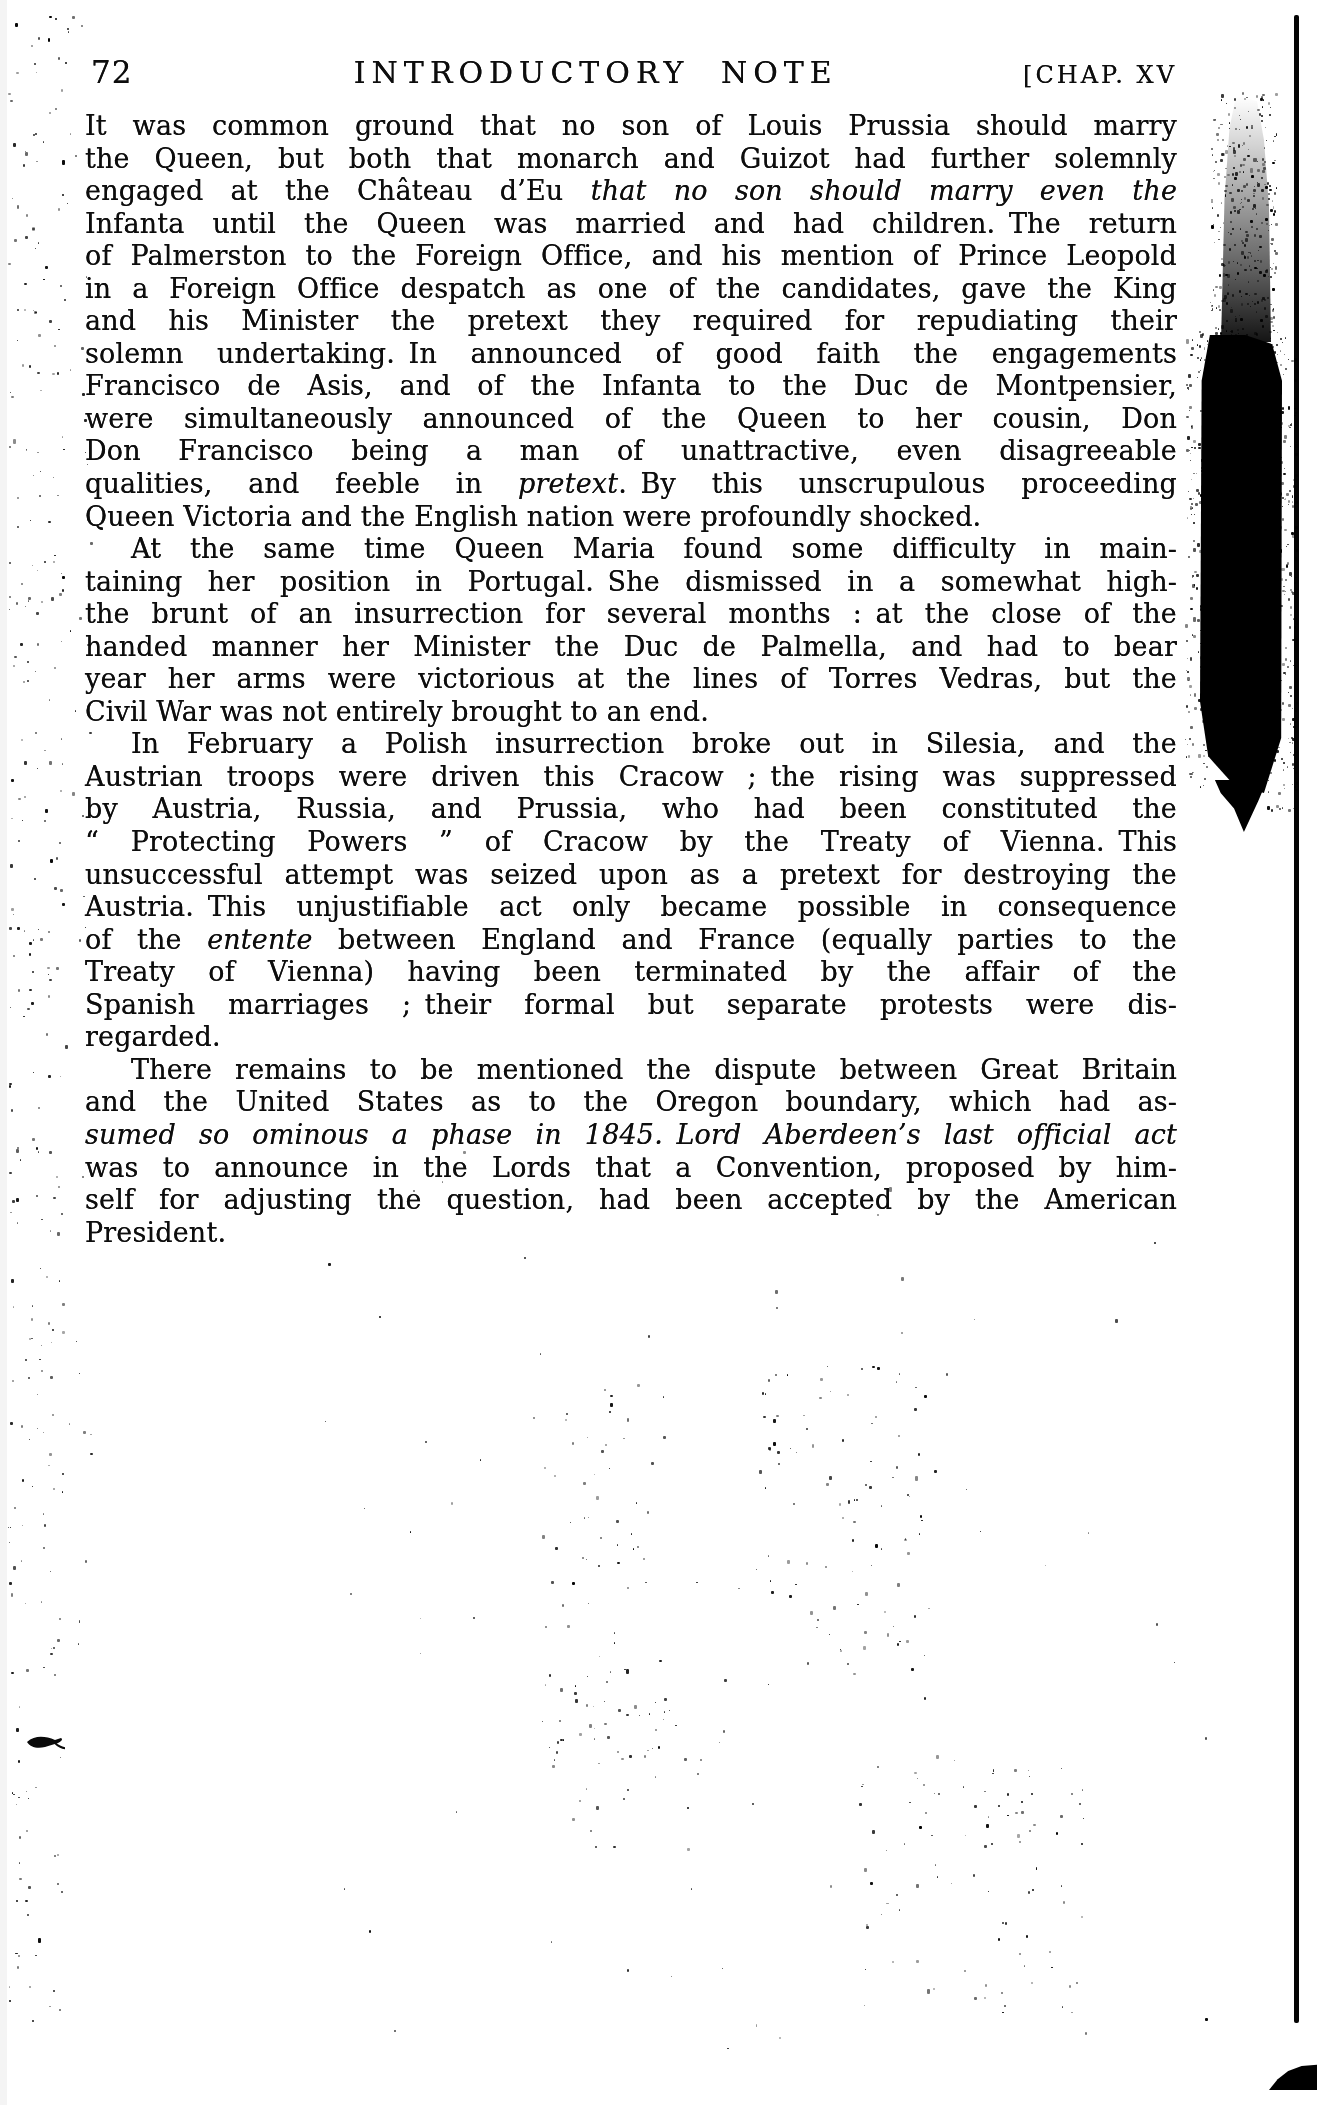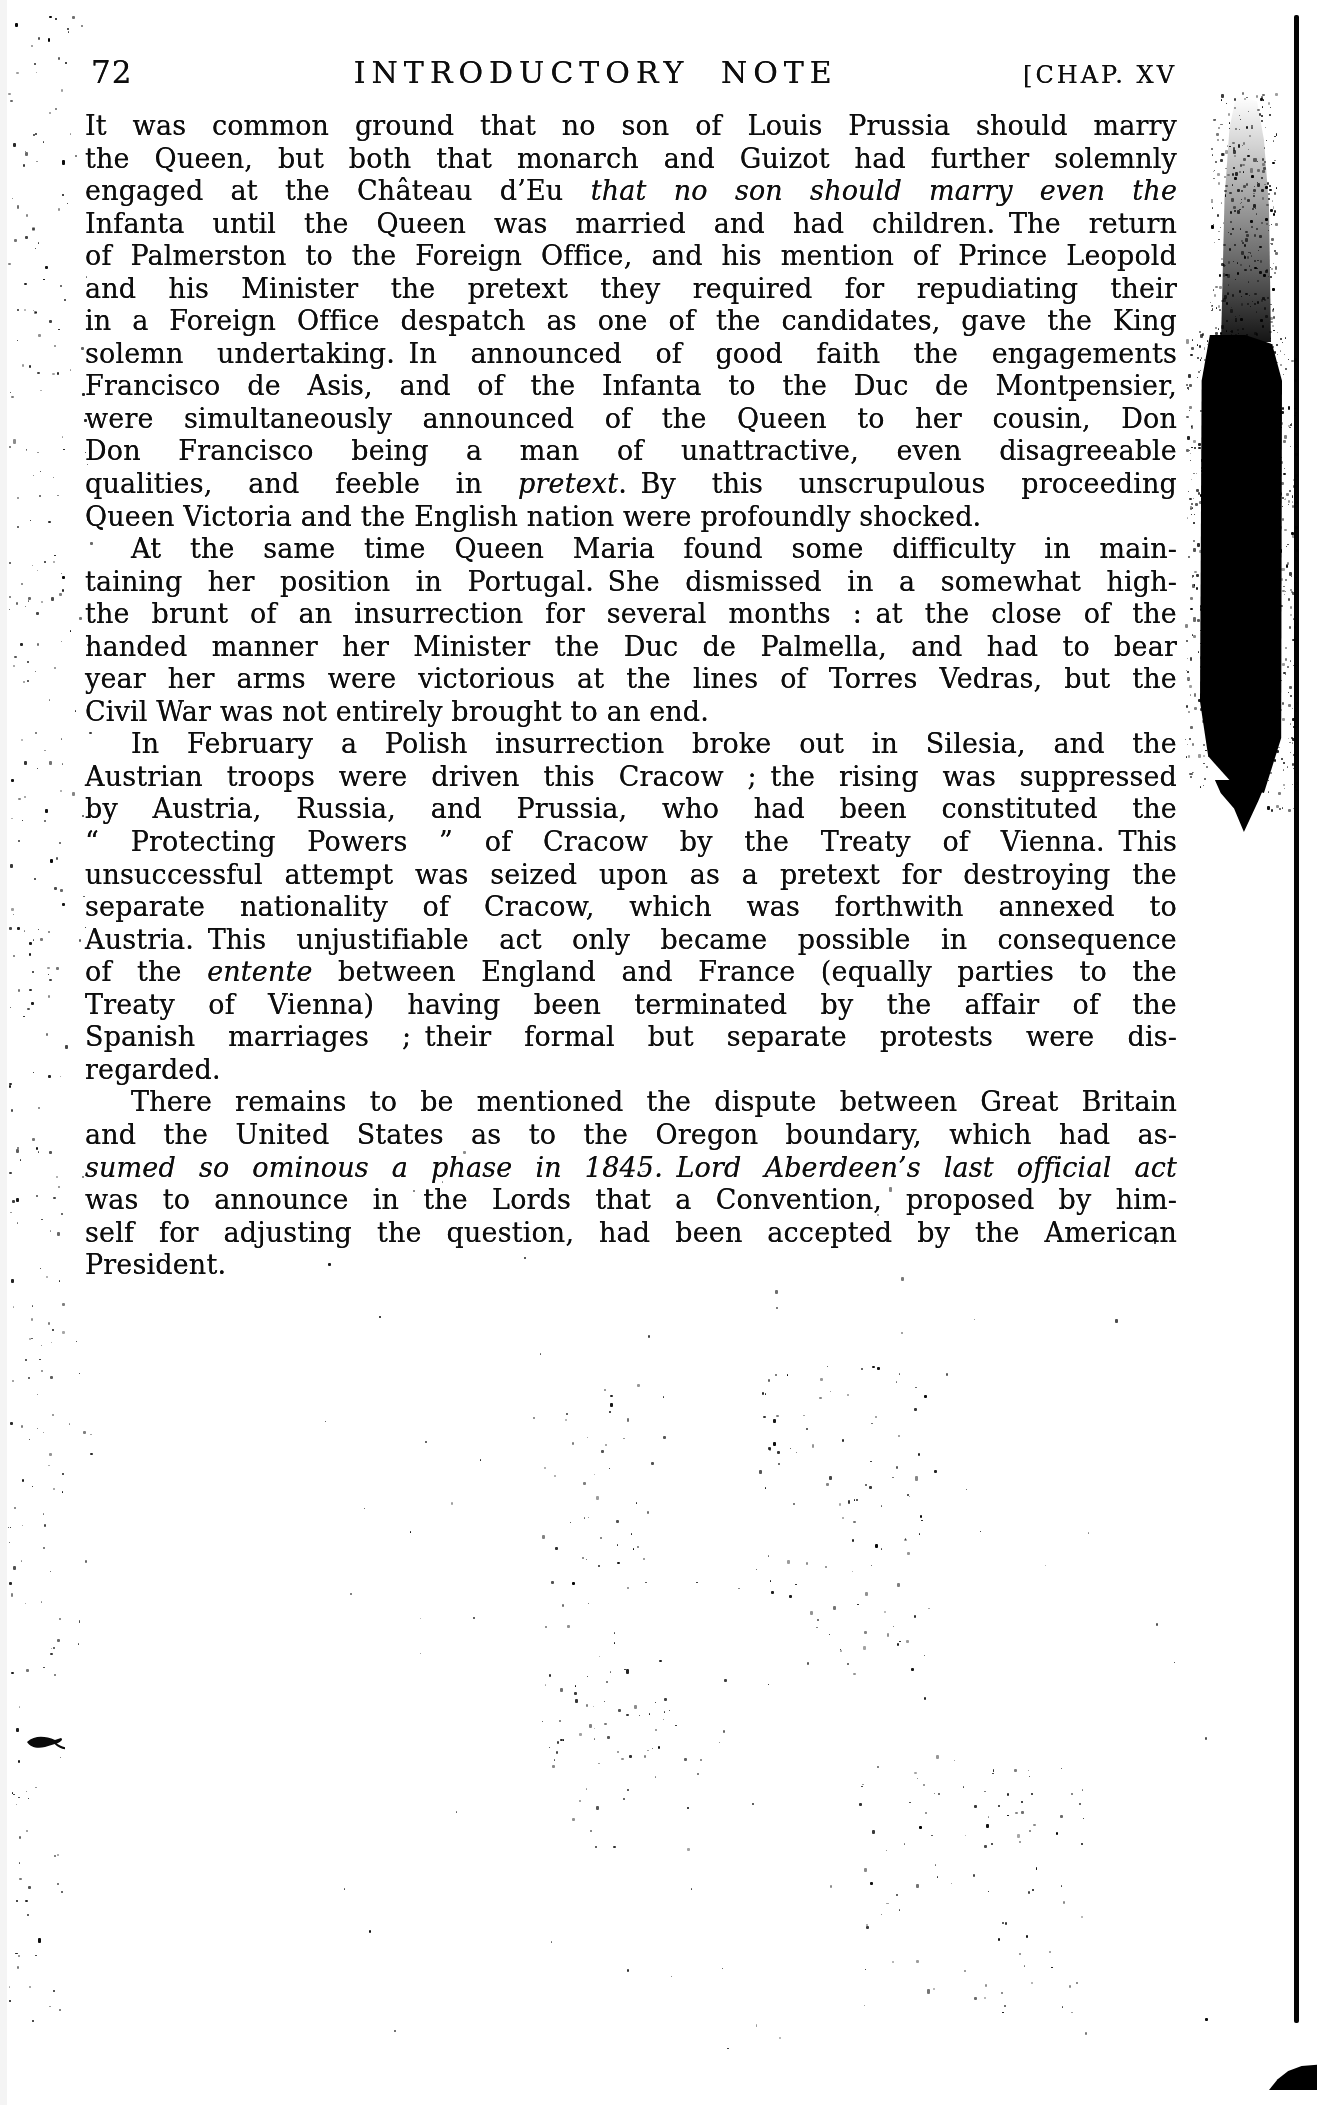--- a/index.html
+++ b/index.html
@@ -90,40 +90,39 @@
     <span class="title">INTRODUCTORY NOTE</span>
     <span class="chapter">[CHAP. XV</span>
   </header>
 
   <main class="body-text">
       <div class="line"><span>It was common ground that no son of Louis Prussia should marry</span></div>
       <div class="line"><span>the Queen, but both that monarch and Guizot had further solemnly</span></div>
       <div class="line"><span>engaged at the Château d’Eu </span><em>that no son should marry even the</em></div>
       <div class="line"><span>Infanta until the Queen was married and had children. The return</span></div>
       <div class="line"><span>of Palmerston to the Foreign Office, and his mention of Prince Leopold</span></div>
+      <div class="line"><span>in a Foreign Office despatch as one of the candidates, gave the King</span></div>
       <div class="line"><span>and his Minister the pretext they required for repudiating their</span></div>
-      <div class="line"><span>in a Foreign Office despatch as one of the candidates, gave the King</span></div>
       <div class="line"><span>solemn undertaking. In announced of good faith the engagements</span></div>
       <div class="line"><span>Francisco de Asis, and of the Infanta to the Duc de Montpensier,</span></div>
       <div class="line"><span>were simultaneously announced of the Queen to her cousin, Don</span></div>
       <div class="line"><span>Don Francisco being a man of unattractive, even disagreeable</span></div>
       <div class="line"><span>qualities, and feeble in </span><em>pretext</em><span>. By this unscrupulous proceeding</span></div>
       <div class="line last"><span>Queen Victoria and the English nation were profoundly shocked.</span></div>
       <div class="line indent"><span>At the same time Queen Maria found some difficulty in main-</span></div>
       <div class="line"><span>taining her position in Portugal. She dismissed in a somewhat high-</span></div>
       <div class="line"><span>the brunt of an insurrection for several months : at the close of the</span></div>
       <div class="line"><span>handed manner her Minister the Duc de Palmella, and had to bear</span></div>
       <div class="line"><span>year her arms were victorious at the lines of Torres Vedras, but the</span></div>
       <div class="line last"><span>Civil War was not entirely brought to an end.</span></div>
       <div class="line indent"><span>In February a Polish insurrection broke out in Silesia, and the</span></div>
       <div class="line"><span>Austrian troops were driven this Cracow ; the rising was suppressed</span></div>
       <div class="line"><span>by Austria, Russia, and Prussia, who had been constituted the</span></div>
       <div class="line"><span>“ Protecting Powers ” of Cracow by the Treaty of Vienna. This</span></div>
       <div class="line"><span>unsuccessful attempt was seized upon as a pretext for destroying the</span></div>
-      <div class="line"><span>separate nationality of Cracow, which was forthwith annexed to</span></div>
       <div class="line"><span>Austria. This unjustifiable act only became possible in consequence</span></div>
       <div class="line"><span>of the </span><em>entente</em><span> between England and France (equally parties to the</span></div>
       <div class="line"><span>Treaty of Vienna) having been terminated by the affair of the</span></div>
       <div class="line"><span>Spanish marriages ; their formal but separate protests were dis-</span></div>
       <div class="line last"><span>regarded.</span></div>
       <div class="line indent"><span>There remains to be mentioned the dispute between Great Britain</span></div>
       <div class="line"><span>and the United States as to the Oregon boundary, which had as-</span></div>
       <div class="line"><em>sumed so ominous a phase in 1845. Lord Aberdeen’s last official act</em></div>
       <div class="line"><span>was to announce in the Lords that a Convention, proposed by him-</span></div>
       <div class="line"><span>self for adjusting the question, had been accepted by the American</span></div>

